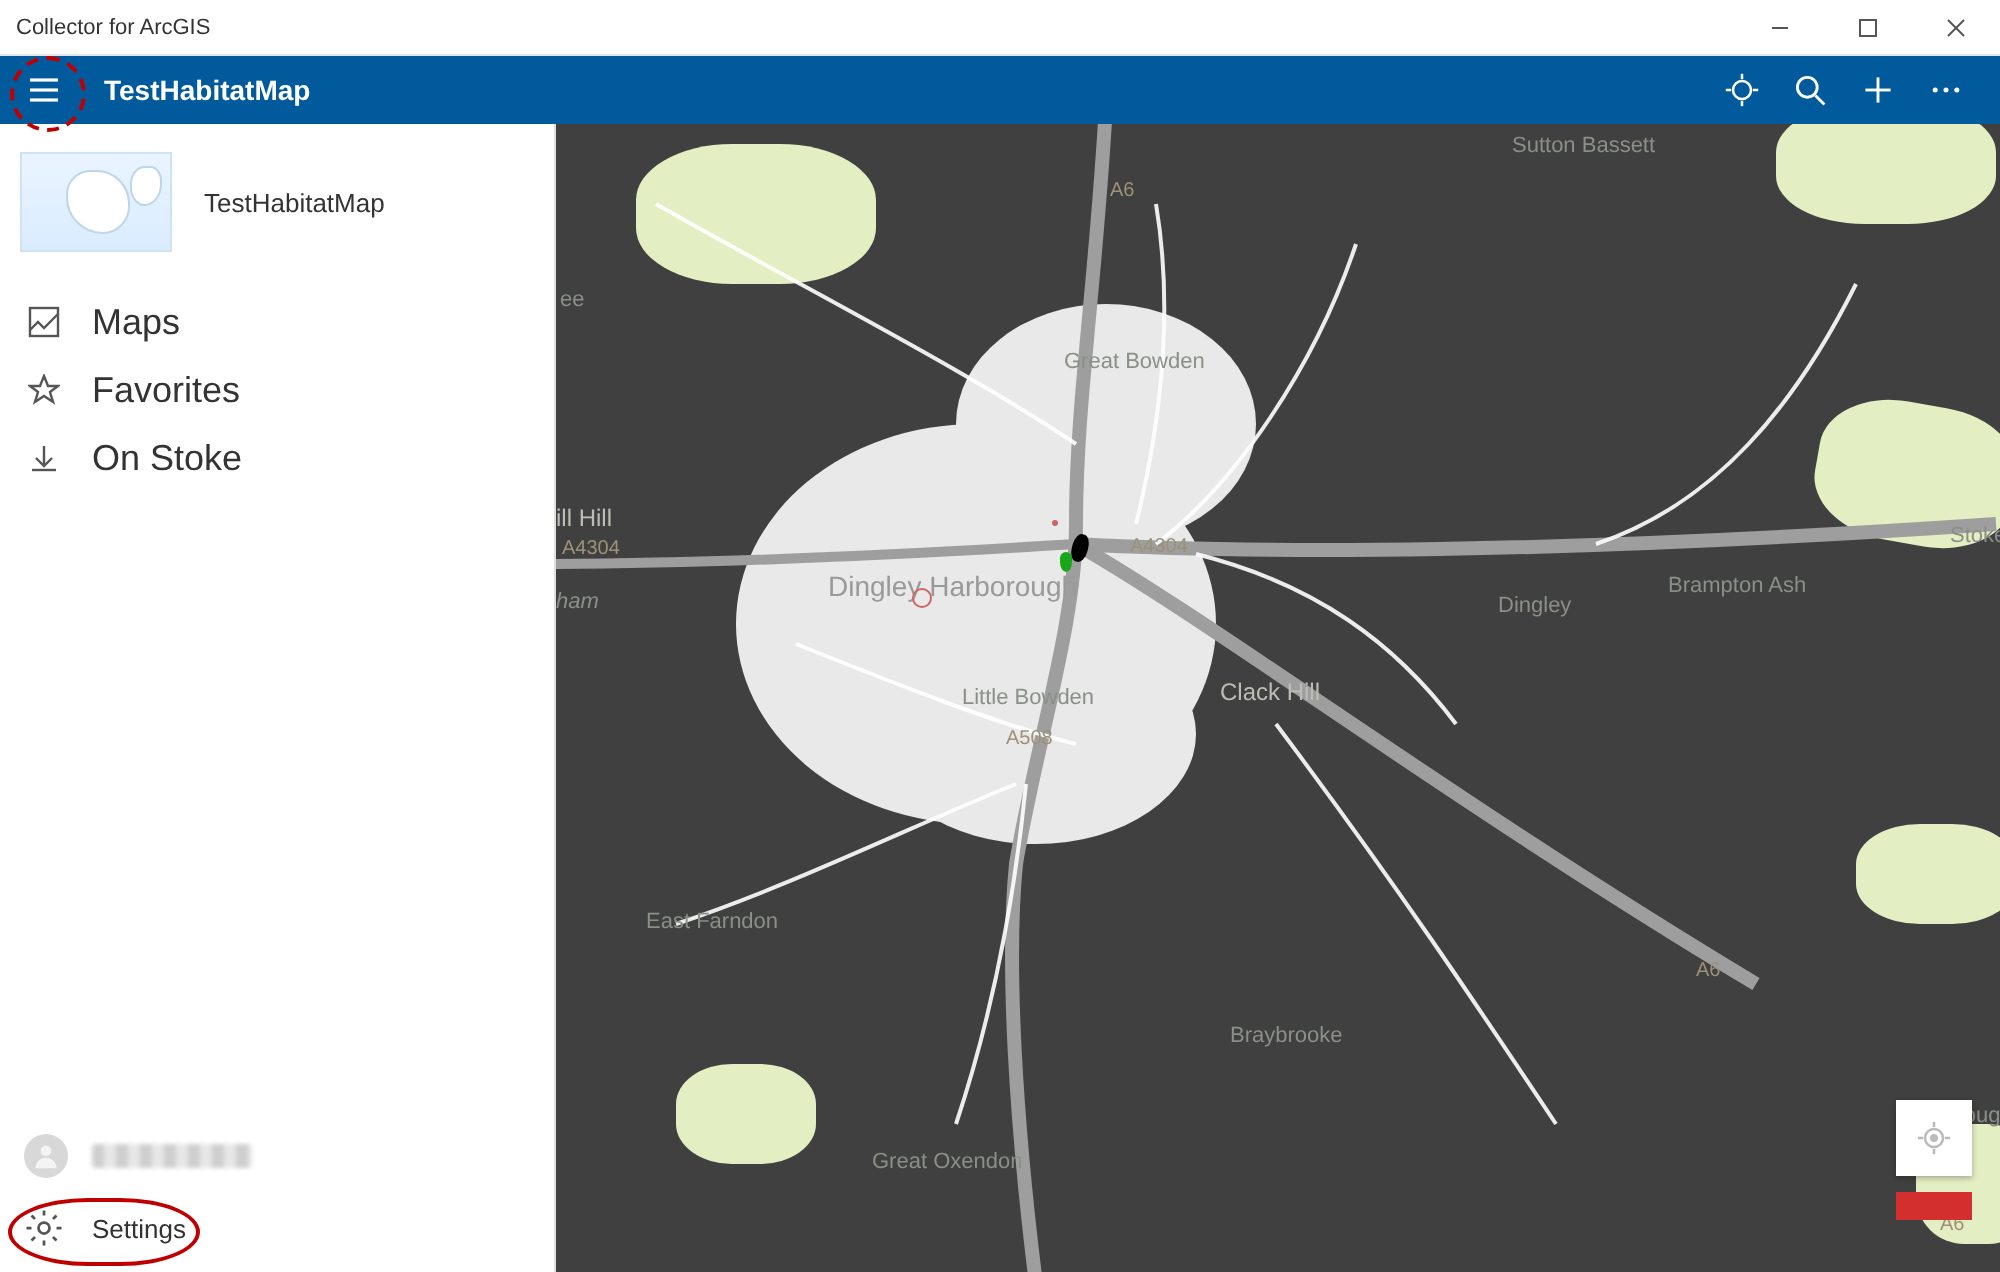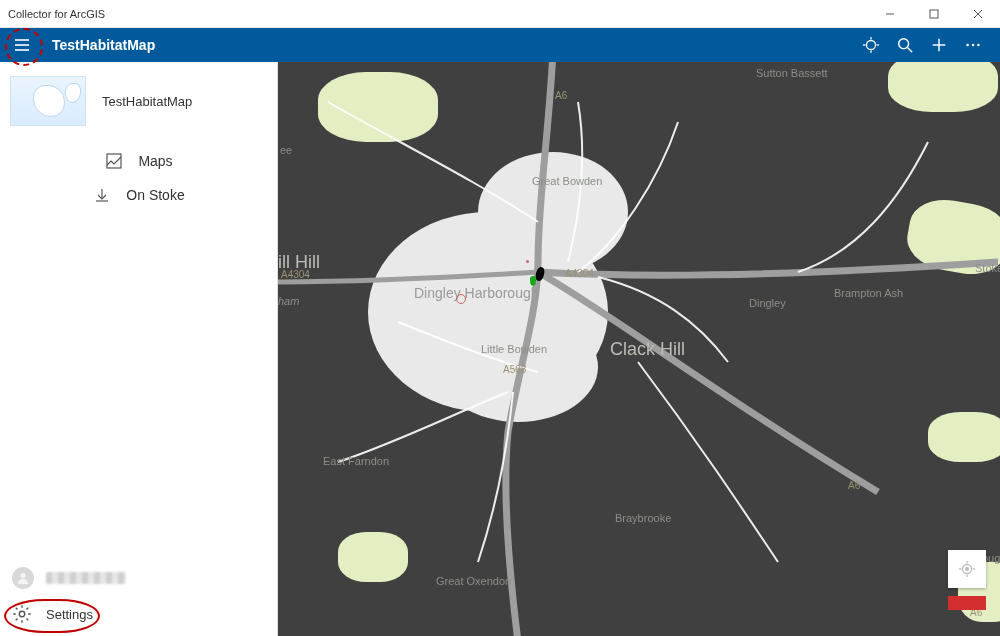--- a/index.html
+++ b/index.html
@@ -121,23 +121,22 @@
     margin-left: 16px;
     font-size: 13px;
     color: #333;
   }
 
   .nav-item {
     display: flex;
     align-items: center;
     height: 34px;
     padding: 0 12px;
-    font-size: 14px;
+    font-size: 18px;
     color: #333;
-    justify-content: center;
   }
   .nav-item .ico {
     width: 20px;
     height: 20px;
     display: flex;
     align-items: center;
     justify-content: center;
     margin-right: 14px;
     color: #555;
   }
@@ -197,21 +196,21 @@
     overflow: hidden;
     font-size: 11px;
     color: #8a8f87;
   }
   .green { position:absolute; background:#e3eec2; border-radius:40%; }
   .town  { position:absolute; background:#e9e9e9; border-radius:50%; }
   .roadlabel, .placelabel { position:absolute; white-space:nowrap; }
   .roadlabel { color:#9d9278; font-size:10px; }
   .placelabel { color:#8a8f87; }
   .big   { font-size:14px; color:#999; }
-  .faint { color:#bdbdb6; font-size:18px; }
+  .faint { color:#bdbdb6; font-size:12px; }
 
   .gps-dot {
     position:absolute;
     width:8px; height:14px;
     background:#000; border-radius:45%;
     transform: rotate(15deg);
   }
   .gps-ring {
     position:absolute;
     width:8px; height:8px; border:1px solid #c66;
@@ -318,20 +317,28 @@
     </div>
 
     <div class="nav-item">
       <span class="ico">
         <svg viewBox="0 0 16 16" fill="none" stroke="currentColor" stroke-width="1.2">
             <rect x="1" y="1" width="14" height="14"></rect>
             <polyline points="1,12 5,8 8,11 15,4"></polyline>
           </svg>
       </span>
       <span>Maps</span>
+    </div>
+    <div class="nav-item">
+      <span class="ico">
+        <svg viewBox="0 0 16 16" fill="none" stroke="currentColor" stroke-width="1.2">
+            <polygon points="8,1 10,6 15,6 11,9 12.5,14 8,11 3.5,14 5,9 1,6 6,6"></polygon>
+          </svg>
+      </span>
+      <span>Favorites</span>
     </div>
     <div class="nav-item">
       <span class="ico">
         <svg viewBox="0 0 16 16" fill="none" stroke="currentColor" stroke-width="1.2">
             <line x1="8" y1="2" x2="8" y2="11"></line>
             <polyline points="4,8 8,12 12,8"></polyline>
             <line x1="2" y1="14" x2="14" y2="14"></line>
           </svg>
       </span>
       <span>On Stoke</span>

